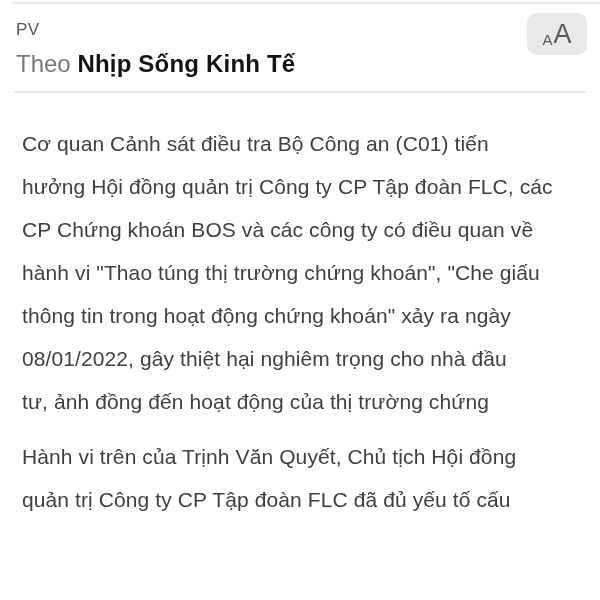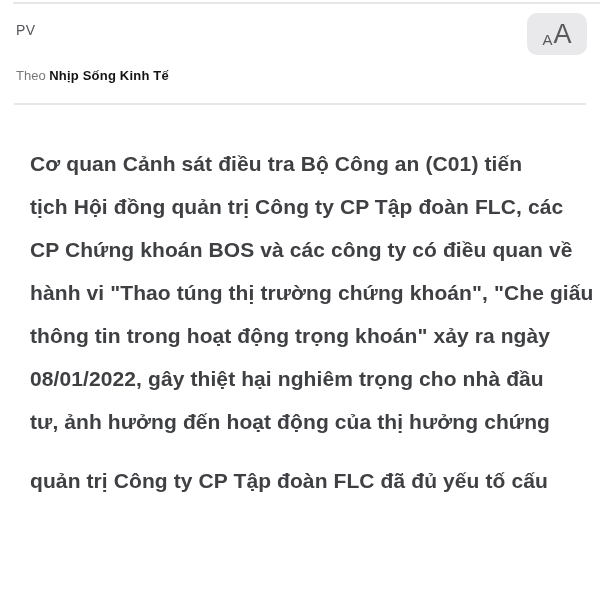--- a/index.html
+++ b/index.html
@@ -17,29 +17,29 @@
   .top-divider {
     height: 2px;
     background: #e7e7e7;
     margin: 2px 0 0 13px;
   }
   .header {
     position: relative;
     padding: 14px 14px 13px 16px;
   }
   .author {
-    font-size: 14px;
+    font-size: 17px;
     line-height: 24px;
     color: #55565a;
     letter-spacing: 0.3px;
   }
   .byline {
-    font-size: 13px;
+    font-size: 24px;
     line-height: 28px;
-    margin-top: 20px;
+    margin-top: 8px;
     color: #77787b;
   }
   .byline .source {
     font-weight: bold;
     color: #141416;
     letter-spacing: 0.2px;
   }
   .font-size-btn {
     position: absolute;
     top: 9px;
@@ -68,21 +68,21 @@
   }
   .divider {
     height: 2px;
     background: #e7e7e7;
     margin: 0 14px 0 14px;
   }
   .article {
     padding: 21px 14px 0 14px;
     color: #3f4043;
   }
-  .article .paragraph { margin: 16px; font-weight: bold; }
+  .article .paragraph { margin: 8px; }
   .article .paragraph + .paragraph { margin-top: 12px; }
   .article .line {
     font-size: 21px;
     line-height: 43px;
     white-space: nowrap;
     letter-spacing: 0.1px;
   }
 </style>
 </head>
 <body>
@@ -100,25 +100,26 @@
       <span class="a-small">A</span>
         <span class="a-big">A</span>
     </button>
   </div>
 
   <div class="divider"></div>
 
   <div class="article">
       <div class="paragraph">
         <div class="line">Cơ quan Cảnh sát điều tra Bộ Công an (C01) tiến</div>
-        <div class="line">tịch Hội đồng quản trị Công ty CP Tập đoàn FLC, các</div>
+        <div class="line">hưởng Hội đồng quản trị Công ty CP Tập đoàn FLC, các</div>
         <div class="line">CP Chứng khoán BOS và các công ty có điều quan về</div>
         <div class="line">hành vi "Thao túng thị trường chứng khoán", "Che giấu</div>
-        <div class="line">thông tin trong hoạt động trọng khoán" xảy ra ngày</div>
+        <div class="line">thông tin trong hoạt động chứng khoán" xảy ra ngày</div>
         <div class="line">08/01/2022, gây thiệt hại nghiêm trọng cho nhà đầu</div>
-        <div class="line">tư, ảnh hưởng đến hoạt động của thị hưởng chứng</div>
+        <div class="line">tư, ảnh đồng đến hoạt động của thị trường chứng</div>
       </div>
       <div class="paragraph">
+        <div class="line">Hành vi trên của Trịnh Văn Quyết, Chủ tịch Hội đồng</div>
         <div class="line">quản trị Công ty CP Tập đoàn FLC đã đủ yếu tố cấu</div>
       </div>
     </div>
 
 </div>
 
 </body></html>

